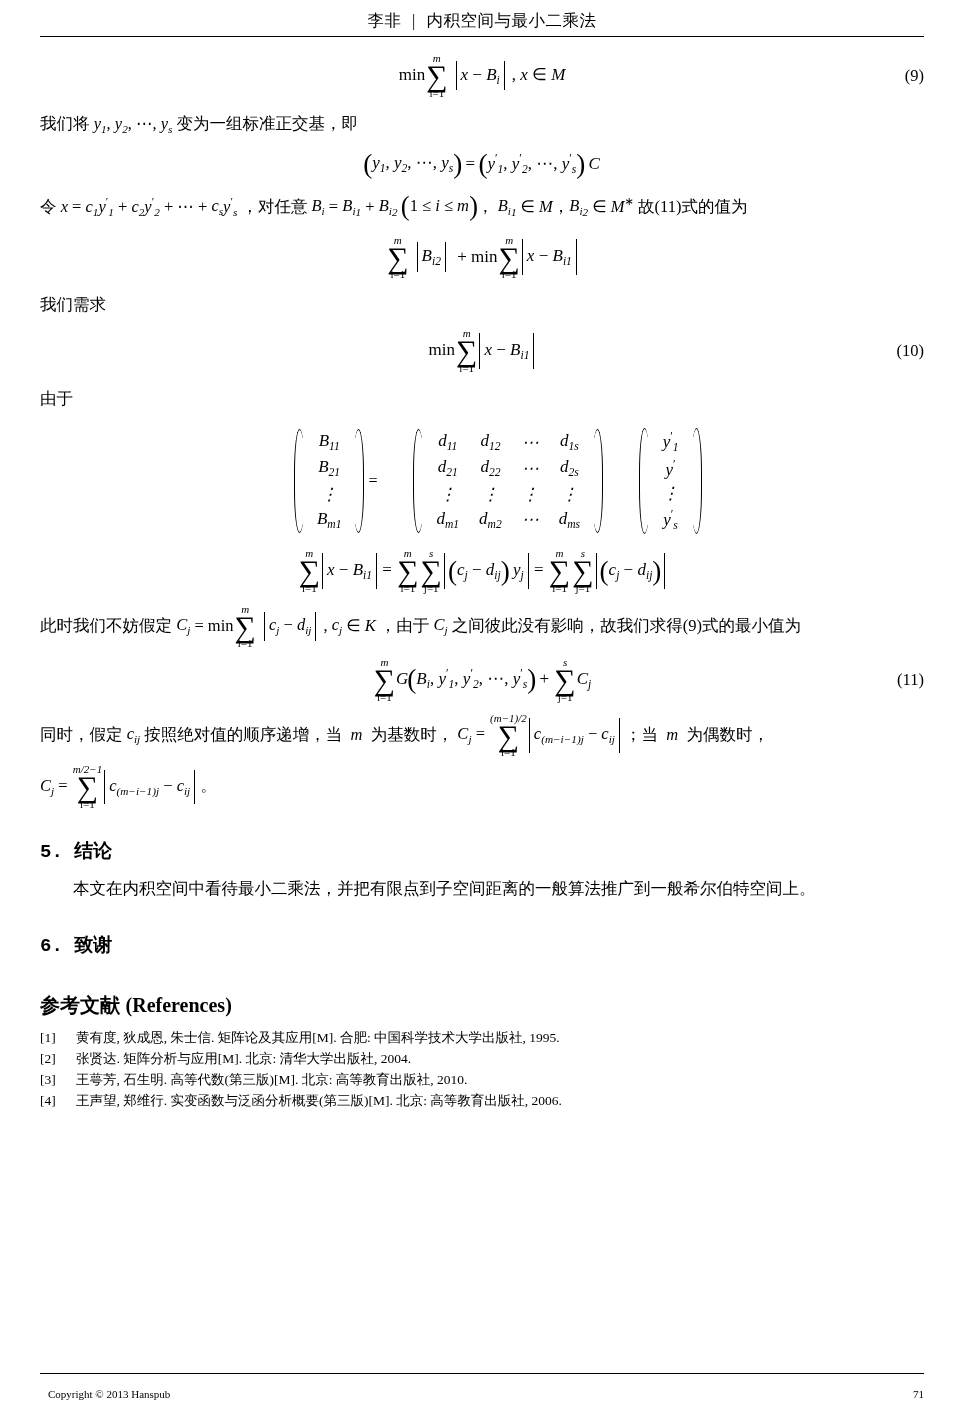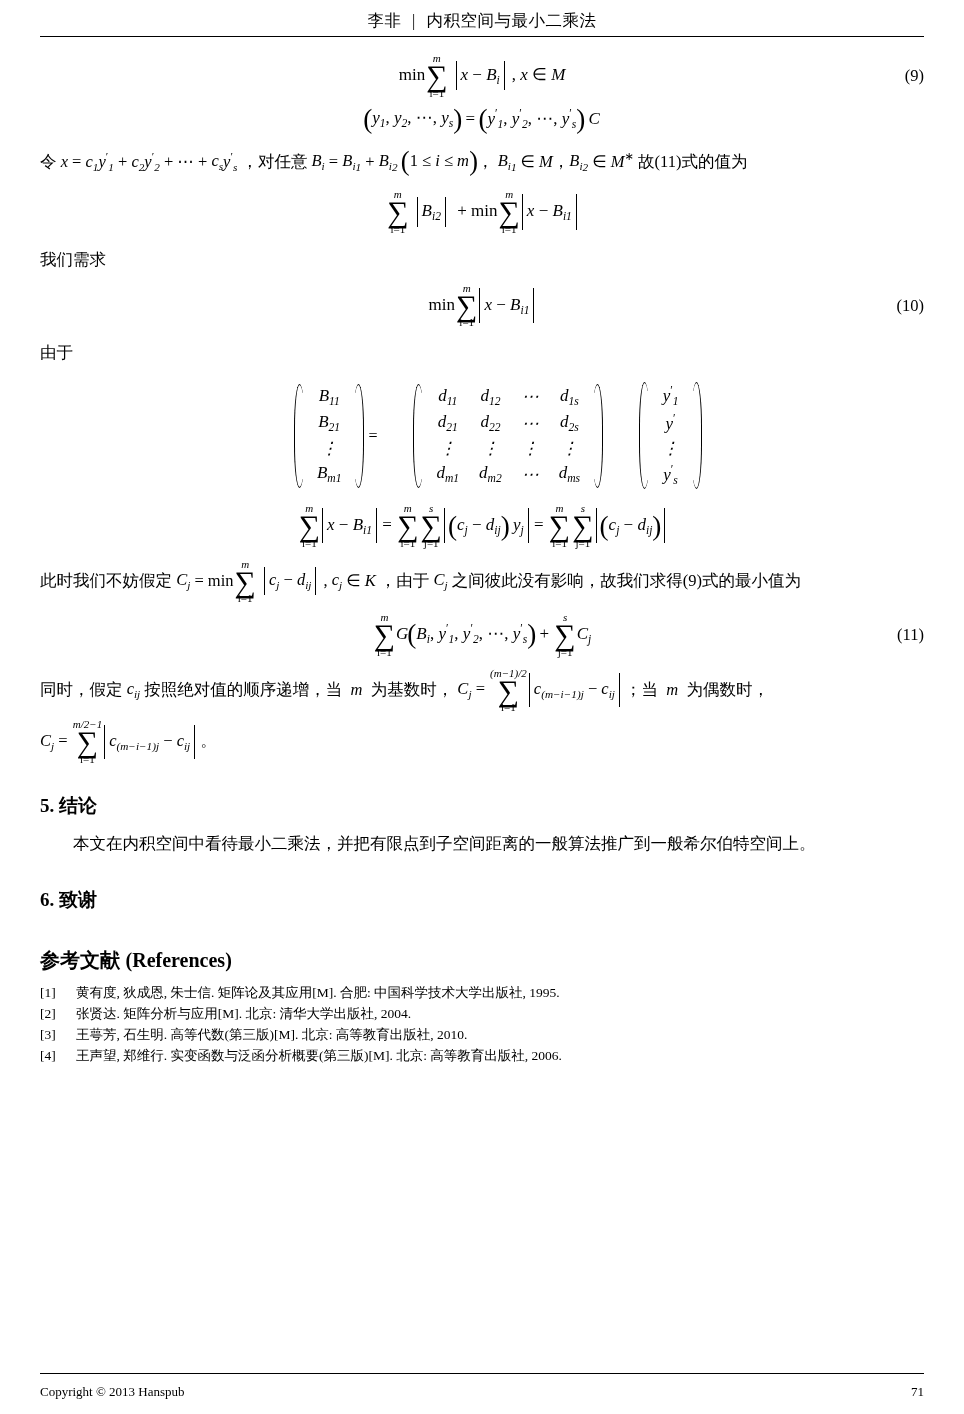--- a/index.html
+++ b/index.html
@@ -114,39 +114,39 @@
     border: 1px solid #000;
   }
   .bracketed::before { left: 0; border-right: none; border-radius: 60% / 50%; }
   .bracketed::after  { right: 0; border-left: none; border-radius: 60% / 50%; }
   .vdots { font-style: normal; }
   
   h2.sec {
     font-size: 19px;
     font-weight: bold;
     margin: 28px 0 6px 0;
-    font-family: Liberation Serif, serif;
+    font-family: Liberation Mono, monospace;
   }
   h2.refs {
     font-size: 20px;
     font-weight: bold;
     margin: 34px 0 8px 0;
     font-family: "Liberation Sans", sans-serif;
   }
   h2.refs .en { font-family: "Liberation Serif", serif; }
   .reflist { font-size: 13.5px; line-height: 21px; margin-top: 4px; }
   .refitem { display: flex; gap: 0; }
   .refitem .num { width: 36px; flex: 0 0 36px; }
   
   .footer {
     position: absolute;
-    left: 0; right: 0;
+    left: 8px; right: 0;
     bottom: 14px;
     padding: 0 40px;
-    font-size: 13px;
+    font-size: 11px;
     display: flex;
     justify-content: space-between;
     align-items: flex-start;
   }
   .footrule {
     position: absolute;
     left: 40px; right: 40px;
     bottom: 40px;
     border-bottom: 1px solid #000;
   }
@@ -162,20 +162,25 @@
     <span class="sep">|</span>
     <span>内积空间与最小二乘法</span>
   </div>
   <div class="rule"></div>
 
   <div class="mathline">
     <span class="op">min</span><span class="sum"><span class="top">m</span><span class="big">∑</span><span class="bot">i=1</span></span><span class="abs"><i>x</i> − <i>B<sub>i</sub></i></span>, <i>x</i> ∈ <i>M</i>
     <span class="eqnum">(9)</span>
   </div>
 
+  <div class="para">
+    <span>我们将</span>
+    <i>y</i><sub>1</sub>, <i>y</i><sub>2</sub>, ⋯, <i>y<sub>s</sub></i>
+    <span>变为一组标准正交基，即</span>
+  </div>
 
   <div class="mathline">
     <span class="paren">
       <i>y</i><sub>1</sub>, <i>y</i><sub>2</sub>, ⋯, <i>y<sub>s</sub></i>
     </span>
     =
     <span class="paren">
       <i>y</i><sup class="pr">′</sup><sub>1</sub>, <i>y</i><sup class="pr">′</sup><sub>2</sub>, ⋯, <i>y</i><sup class="pr">′</sup><sub><i>s</i></sub>
     </span>
     <i>C</i>

